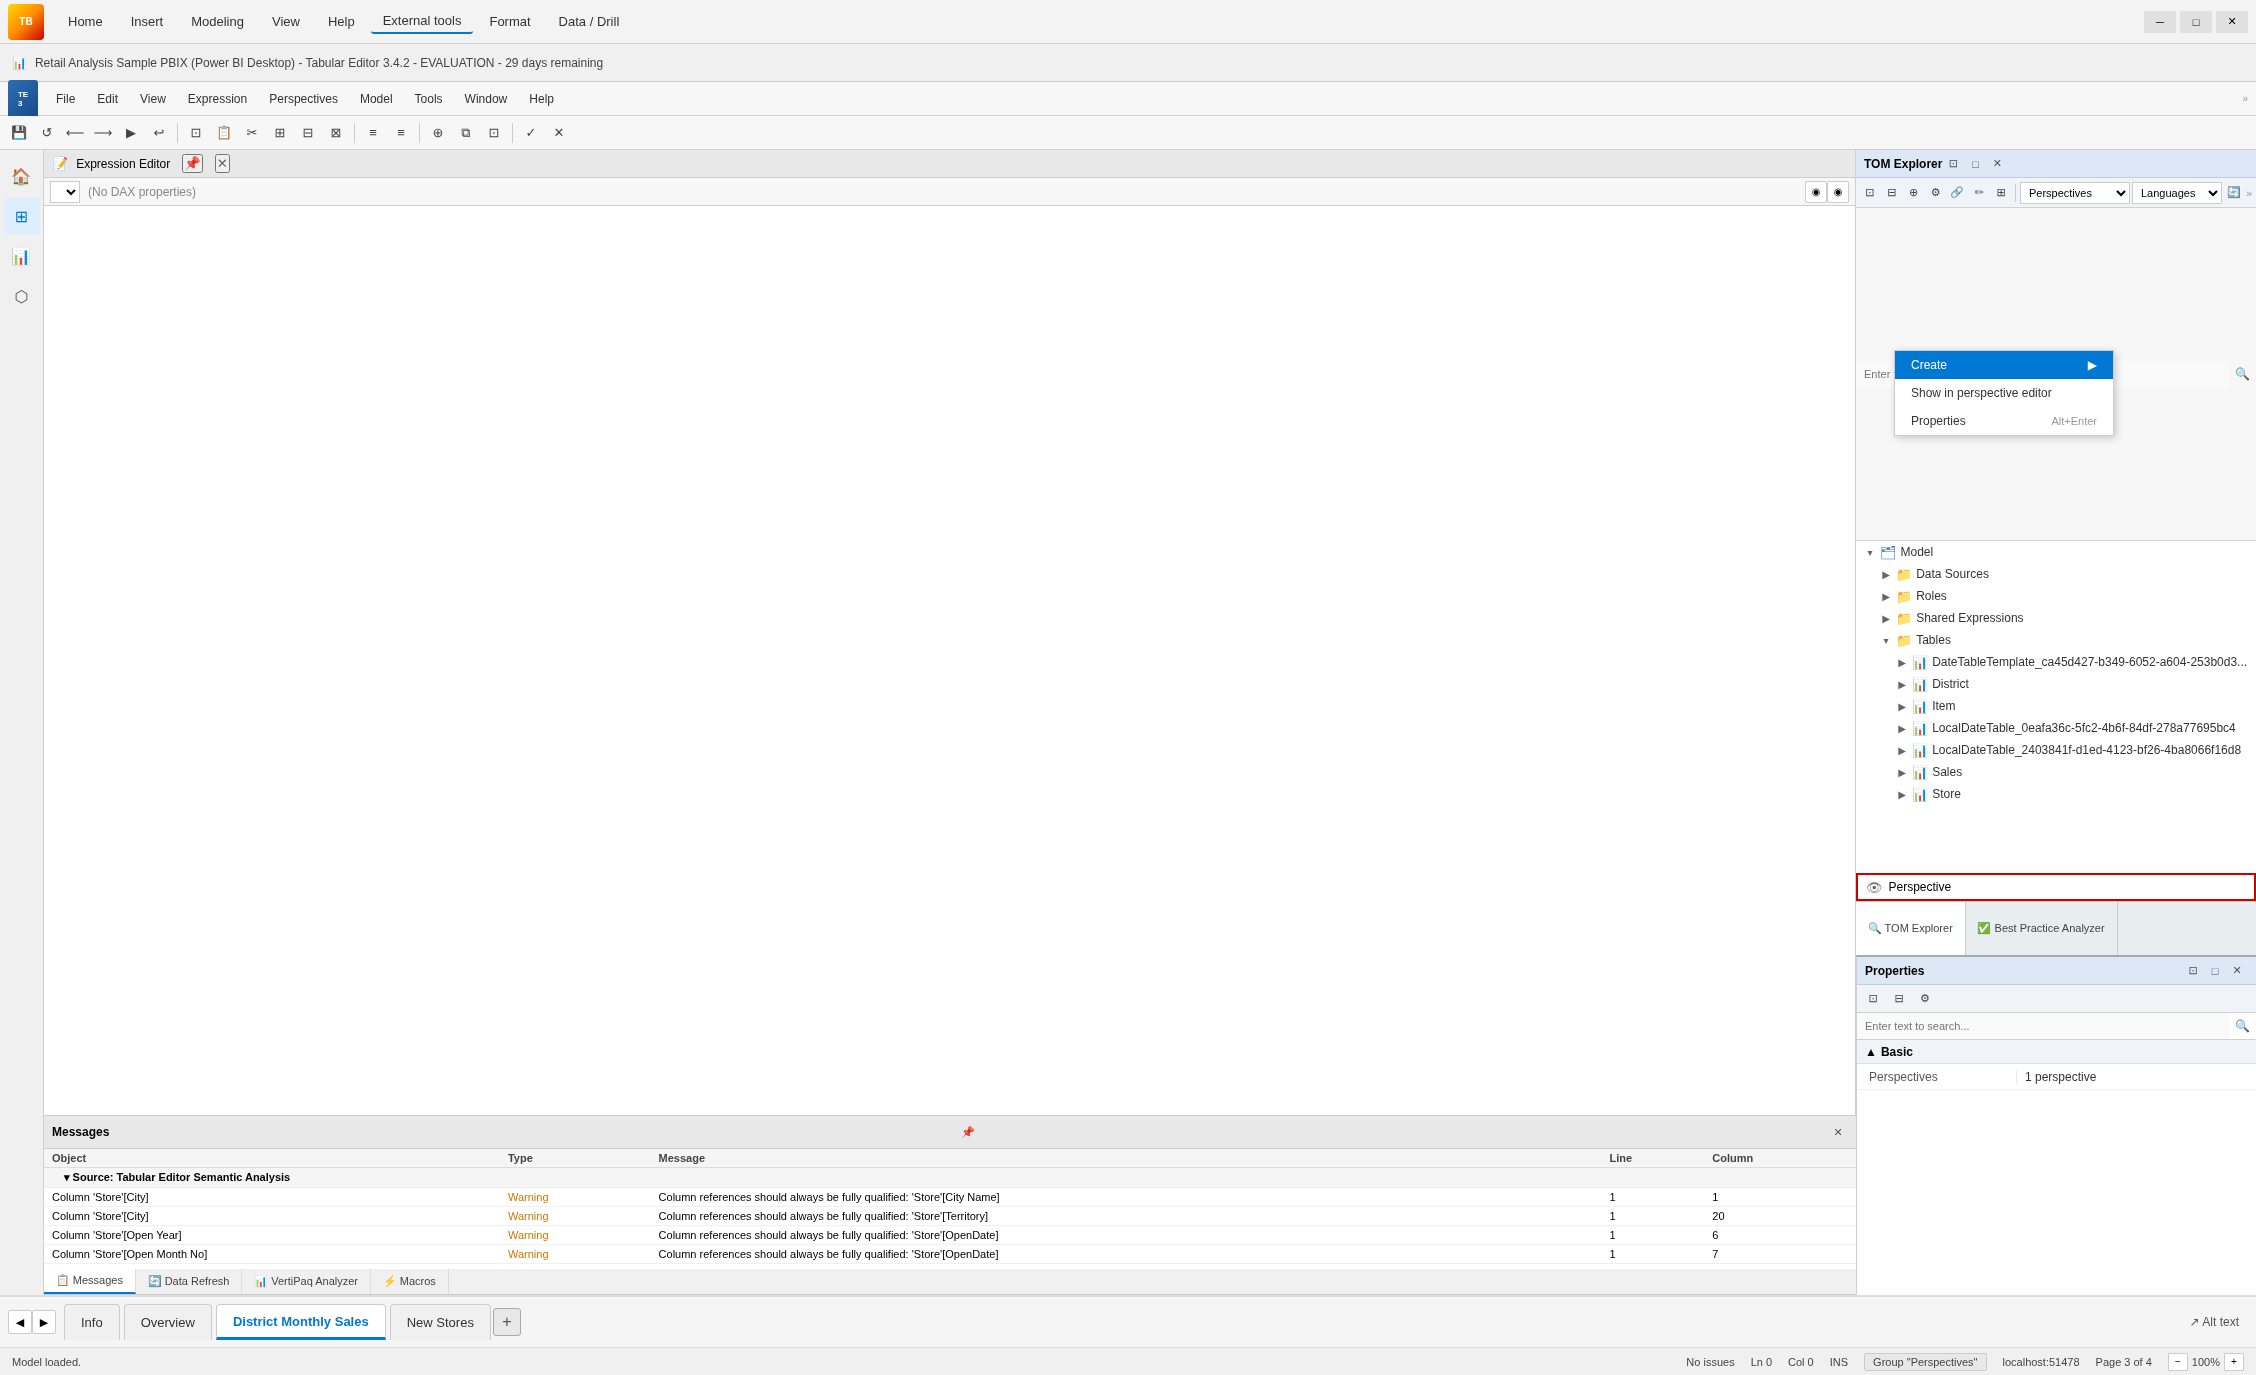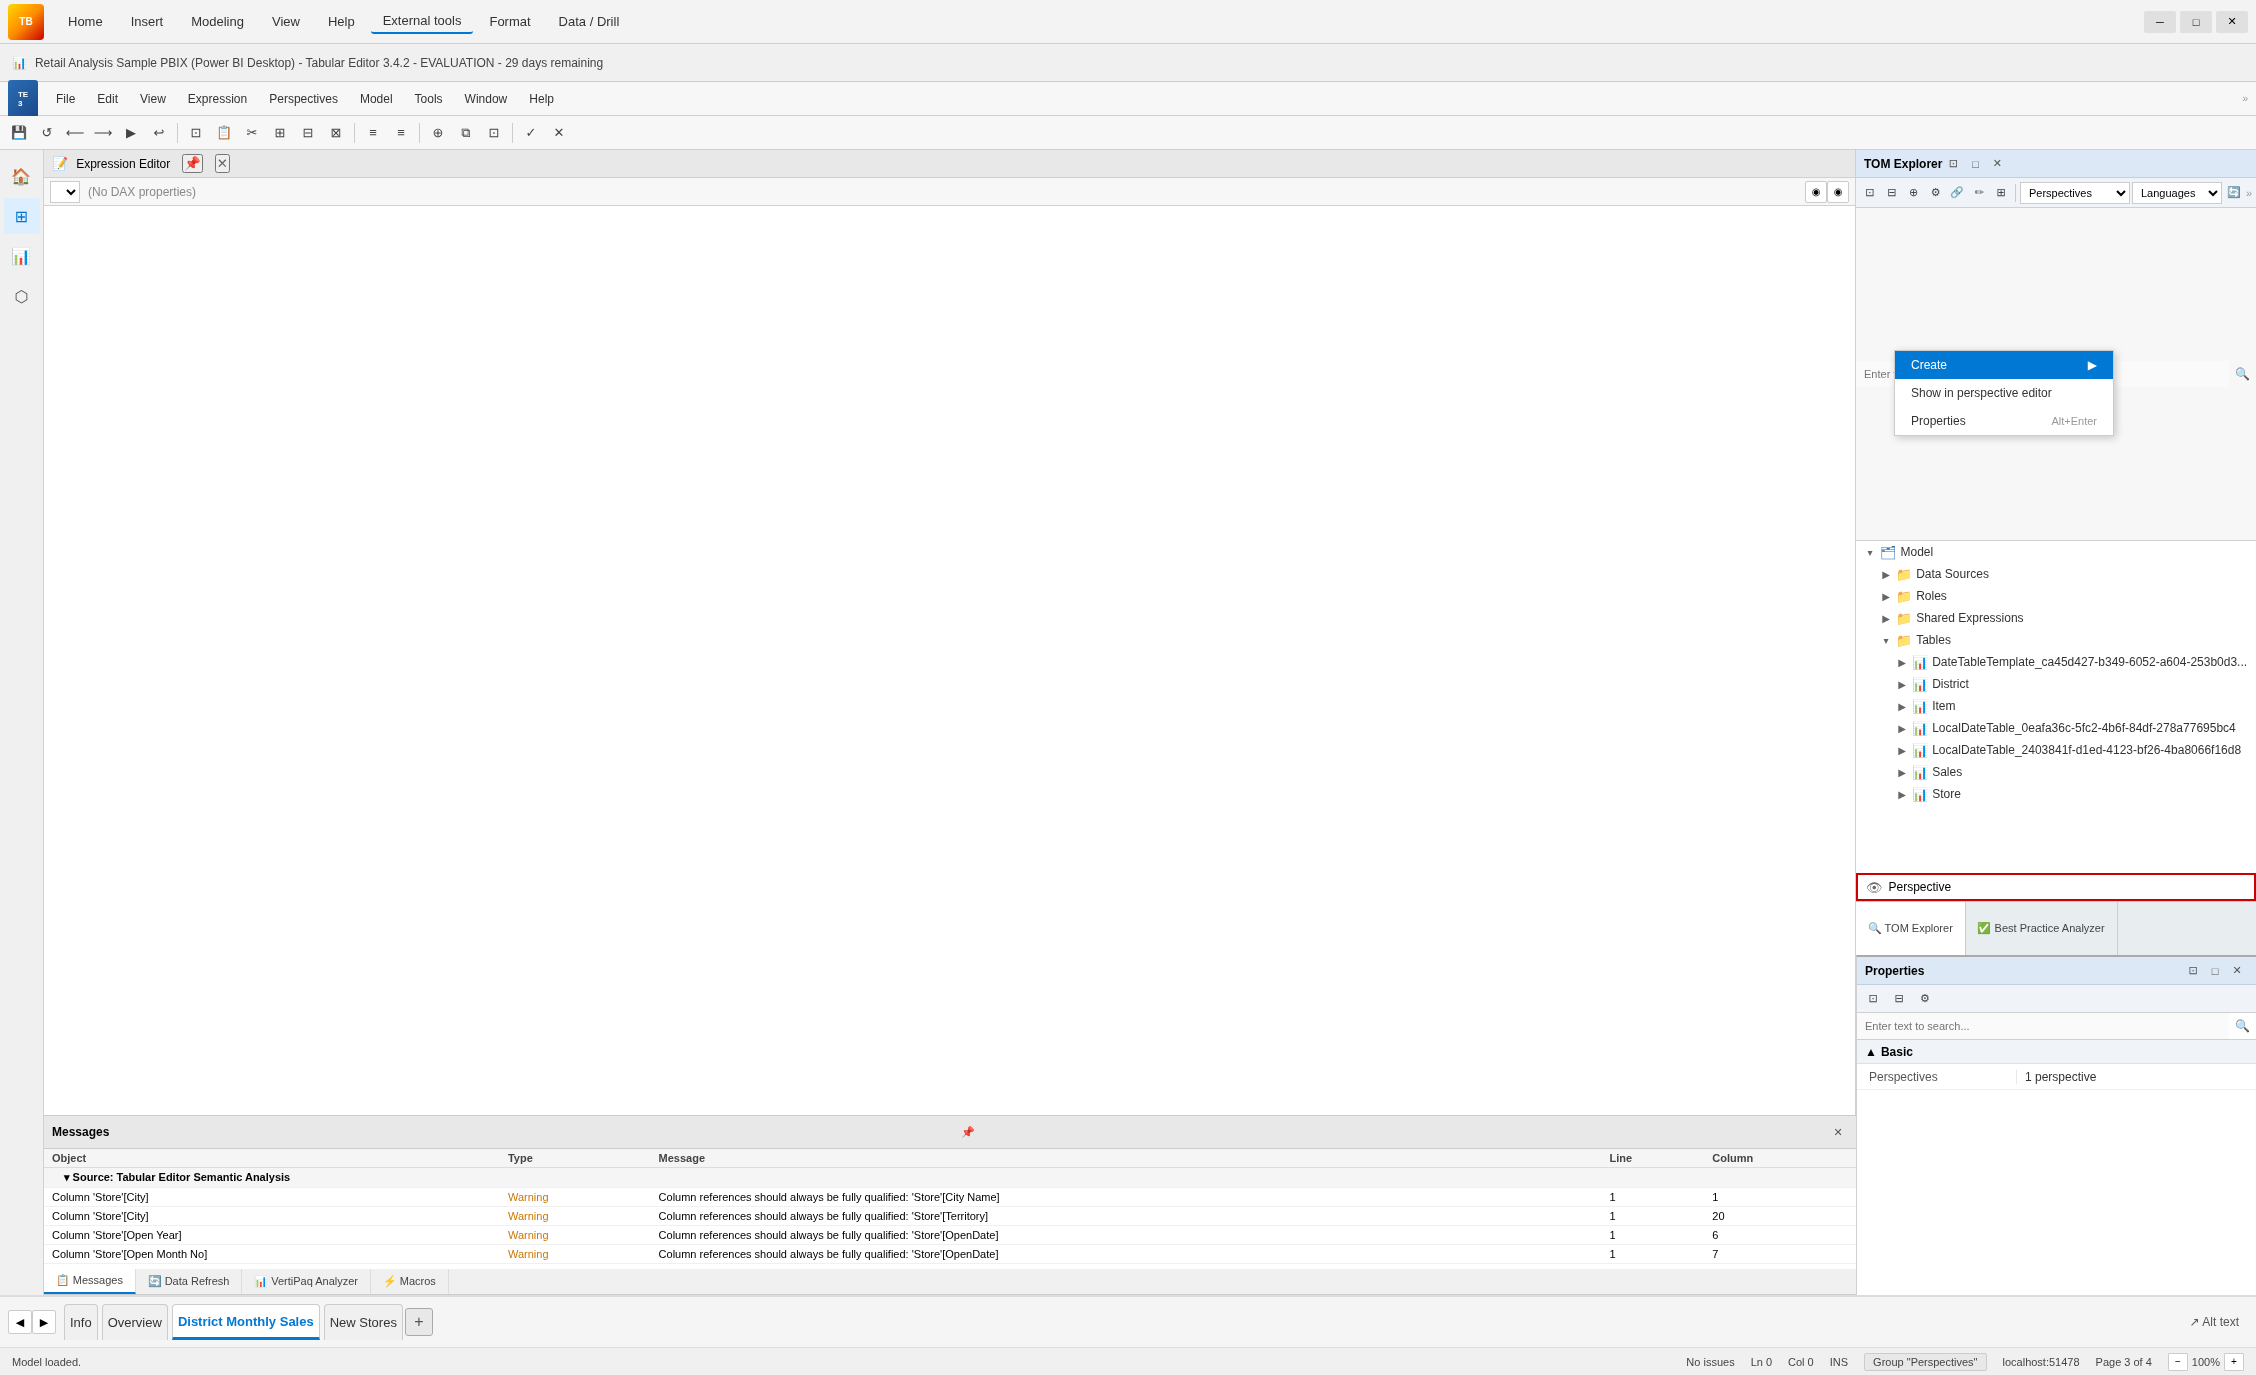--- a/index.html
+++ b/index.html
@@ -76,21 +76,21 @@
     .messages-toolbar-btn { width: 20px; height: 20px; border: none; background: transparent; cursor: pointer; font-size: 11px; color: #555; margin-left: auto; }
     .messages-table { flex: 1; overflow-y: auto; }
     .msg-table { width: 100%; border-collapse: collapse; font-size: 11px; }
     .msg-table th { background: #f5f5f5; border-bottom: 1px solid #ddd; padding: 3px 8px; text-align: left; font-weight: 600; font-size: 11px; color: #444; position: sticky; top: 0; }
     .msg-table td { padding: 3px 8px; border-bottom: 1px solid #f0f0f0; vertical-align: middle; }
     .msg-source-row td { background: #f5f5f5; font-weight: 600; font-size: 11px; }
 
     
     .bottom-bar { height: 52px; background: #f5f5f5; border-top: 2px solid #ddd; display: flex; align-items: center; padding: 0 8px; gap: 0; }
     .tab-nav-btn { width: 24px; height: 24px; border: 1px solid #ccc; background: white; cursor: pointer; display: flex; align-items: center; justify-content: center; font-size: 11px; border-radius: 2px; }
-    .page-tab { display: flex; align-items: center; height: 36px; padding: 0 5px; border: 1px solid #ccc; border-bottom: none; background: #f0f0f0; cursor: pointer; font-size: 13px; color: #333; margin-right: 2px; border-radius: 4px 4px 0 0; gap: 6px; }
+    .page-tab { display: flex; align-items: center; height: 36px; padding: 0 16px; border: 1px solid #ccc; border-bottom: none; background: #f0f0f0; cursor: pointer; font-size: 13px; color: #333; margin-right: 2px; border-radius: 4px 4px 0 0; gap: 6px; }
     .page-tab.active { background: white; border-bottom: 3px solid #0078d4; color: #0078d4; font-weight: 600; }
     .page-tab-add { width: 28px; height: 28px; border: 1px solid #aaa; background: #e8e8e8; cursor: pointer; display: flex; align-items: center; justify-content: center; font-size: 16px; border-radius: 3px; color: #555; }
     .alt-text-btn { margin-left: auto; display: flex; align-items: center; gap: 4px; cursor: pointer; font-size: 12px; color: #555; padding: 4px 8px; border: 1px solid transparent; border-radius: 3px; }
 
     
     .status-bar { height: 28px; background: #f0f0f0; border-top: 1px solid #ddd; display: flex; align-items: center; padding: 0 12px; gap: 16px; font-size: 11px; color: #444; }
     .status-right { margin-left: auto; display: flex; gap: 16px; align-items: center; }
     .status-group-btn { background: #e8e8e8; border: 1px solid #ccc; padding: 2px 8px; border-radius: 2px; cursor: pointer; font-size: 11px; }
 
     

